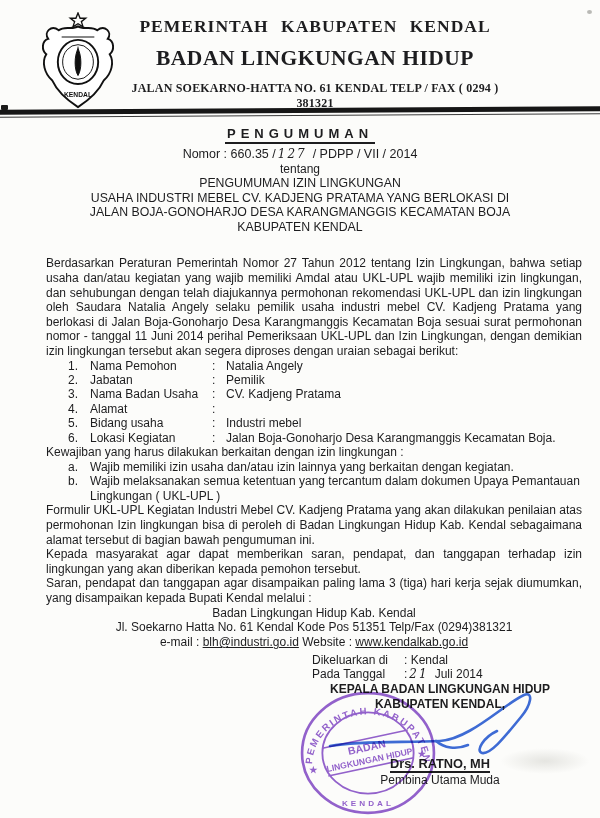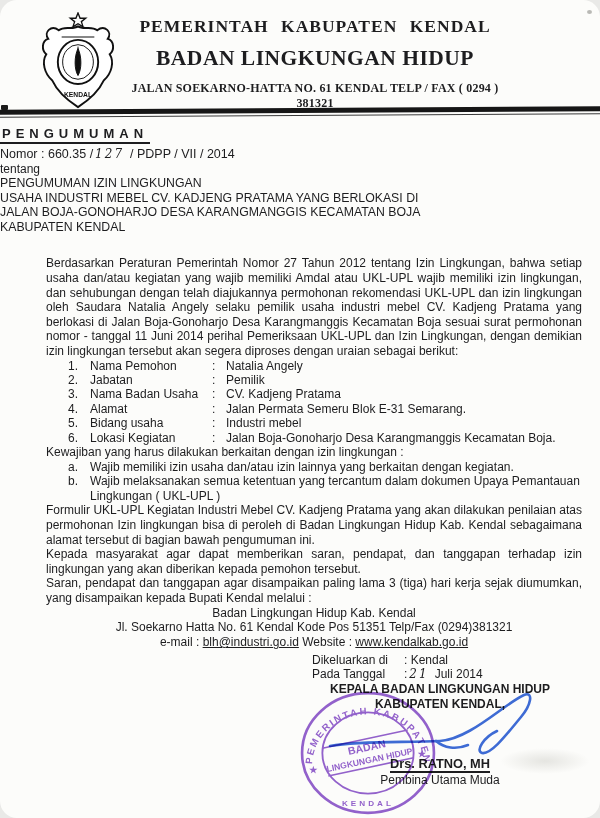--- a/index.html
+++ b/index.html
@@ -1,35 +1,34 @@
 <!DOCTYPE html>
 <html style="--stamp-purple: #7c3fc4; --signature-blue: #3e6cd9; --ink: #1d1d1f;"><head>
 <meta charset="utf-8">
 <style>
   * { margin:0; padding:0; box-sizing:border-box; }
   html,body { background:#e9e9e7; }
   .page {
     position:relative; width:600px; height:818px; margin:0 auto;
     background:#fcfcfa; color:var(--ink,#1d1d1f); overflow:hidden;
     font-family:"Liberation Sans", sans-serif;
-    border-radius:17px;
   }
   
   .letterhead { position:relative; height:112px; }
   .logo { position:absolute; left:34px; top:12px; width:88px; height:98px; }
   .lh-text { position:absolute; left:120px; right:90px; top:16px; text-align:center;
              font-family:"Liberation Serif", serif; }
   .lh-gov   { font-size:17.5px; font-weight:bold; letter-spacing:1px; word-spacing:7px; }
   .lh-agency{ font-size:21.5px; font-weight:bold; letter-spacing:.5px; margin-top:9px; }
   .lh-addr  { font-size:12px;  font-weight:bold; margin-top:10px; letter-spacing:.2px; }
   .rule-wrap { position:absolute; left:0; right:0; top:108px; }
   .rule-thick { height:5px; background:#161616; transform:rotate(-0.35deg); }
   .rule-thin  { height:1px; background:#3a3a3a; margin-top:2px; transform:rotate(-0.35deg); }
   
-  .title-block { margin-top:14px; line-height:14px; }
+  .title-block { text-align:center; margin-top:14px; line-height:14px; }
   .doc-title { display:inline-block; font-size:13px; font-weight:bold; letter-spacing:5px;
                border-bottom:2px solid #1d1d1f; padding:0 2px 1px 2px; }
   .nomor-line { font-size:12.5px; margin-top:3px; }
   .handwritten { font-family:"DejaVu Serif", serif; font-style:italic; font-size:12px;
                  letter-spacing:2px; padding:0 6px 0 2px; }
   .tentang { font-size:12px; margin-top:1px; }
   .subject { font-size:12.3px; line-height:13.6px; margin-top:1px; }
   
   .body { padding:0 18px 0 46px; margin-top:22px; font-size:12px; line-height:14.6px; }
   .body p { text-align:justify; }
@@ -119,21 +118,20 @@
       <div class="detail-row">
         <span>3.</span>
         <span>Nama Badan Usaha</span>
         <span>:</span>
         <span>CV. Kadjeng Pratama</span>
       </div>
       <div class="detail-row">
         <span>4.</span>
         <span>Alamat</span>
         <span>:</span>
-        <span>Jalan Permata Semeru Blok E-31 Semarang.</span>
       </div>
       <div class="detail-row">
         <span>5.</span>
         <span>Bidang usaha</span>
         <span>:</span>
         <span>Industri mebel</span>
       </div>
       <div class="detail-row">
         <span>6.</span>
         <span>Lokasi Kegiatan</span>

